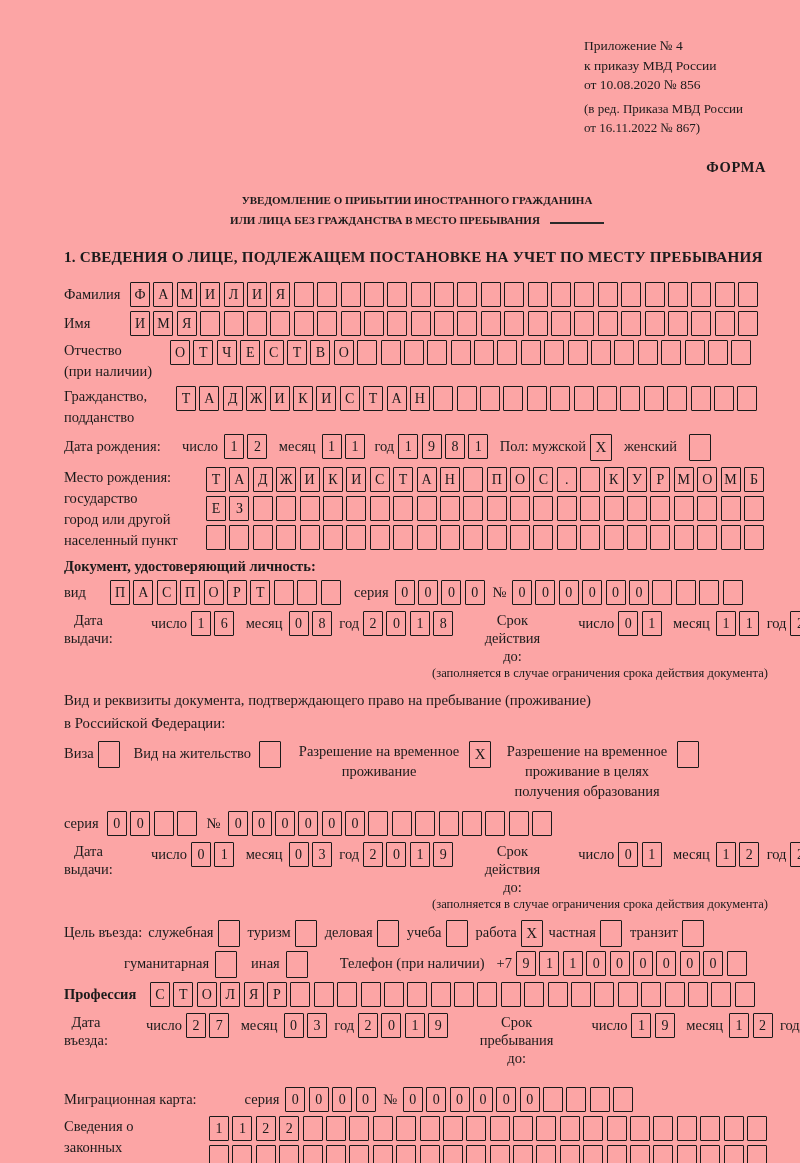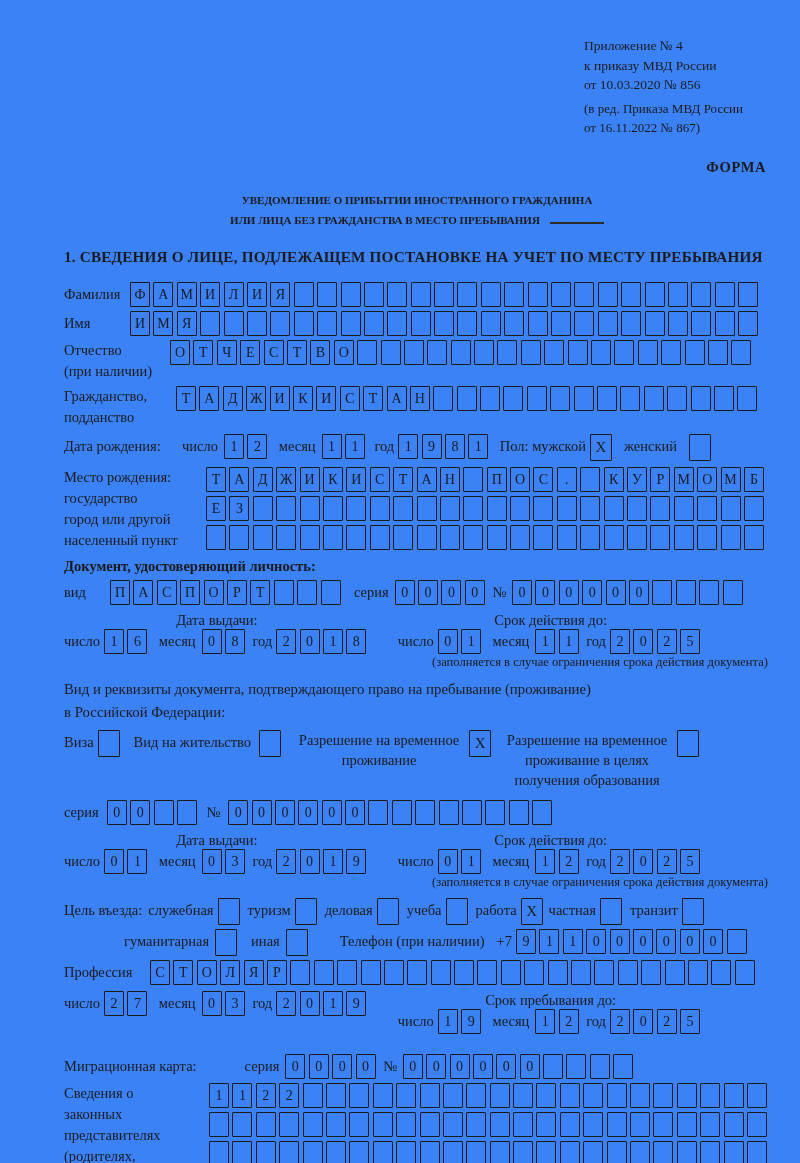--- a/index.html
+++ b/index.html
@@ -1,21 +1,21 @@
 <!DOCTYPE html>
 <html><head>
 <meta charset="utf-8">
 <style>
   html,body{margin:0;padding:0;background:#ffffff;}
   .page{
     position:relative;
     width:800px;height:1163px;
     box-sizing:border-box;
     padding:36px 30px 0 64px;
-    background:#3b82f6;
+    background:#fca5a5;
     color:#1b1b1b;
     font-family:"Liberation Serif","DejaVu Serif",serif;
     overflow:hidden;
   }
   
   .hdr-block{margin-left:auto;width:186px;font-size:13.5px;line-height:1.45;}
   .hdr-ed{margin-top:5px;font-size:13px;line-height:1.45;}
   .forma{text-align:right;font-weight:bold;font-size:14.5px;letter-spacing:.6px;margin:22px 4px 0 0;}
   
   .title{text-align:center;font-weight:bold;font-size:11px;line-height:1.5;margin-top:16px;}
@@ -41,39 +41,39 @@
     font-size:15px;
   }
   .boxes-rows .boxes{margin-bottom:4px;}
   .w66{width:66px;} .w46{width:46px;} .w106{width:106px;} .w112{width:112px;} .w142{width:142px;} .w145{width:145px;}
   .ml4{margin-left:4px;} .ml6{margin-left:6px;} .ml8{margin-left:8px;}
   .ml10{margin-left:10px;} .ml12{margin-left:12px;} .ml14{margin-left:14px;}
   .ml16{margin-left:32px;} .ml48{margin-left:48px;}
   .doc-heading{text-align:left;font-weight:bold;font-size:14.5px;margin:2px 30px 5px 0;}
   
   .dp{display:flex;align-items:flex-start;}
-  .dp-col{display:flex;flex-direction:column;}
+  .dp-col{display:flex;gap:38px;}
   .dp-title{text-align:center;font-size:14.5px;line-height:18px;}
   .dp-fields{display:flex;align-items:flex-start;}
   .dp-right{margin-left:28px;}
   .validity-note{text-align:right;font-size:12.6px;line-height:15px;margin:1px 2px 8px 0;}
   .para{font-size:14.8px;line-height:23px;}
   .lbl-center{flex:none;width:172px;text-align:center;font-size:14.5px;line-height:20px;}
   .rvp-row{margin-top:6px;margin-bottom:10px;}
   .mt8{margin-top:20px;} .mt6{margin-top:6px;}
 </style>
 </head>
 <body>
 
 <div class="page">
 
   <div class="hdr-block">
     <div>Приложение № 4</div>
     <div>к приказу МВД России</div>
-    <div>от 10.03.2020 № 856</div>
+    <div>от 10.08.2020 № 856</div>
     <div class="hdr-ed">
       <div>(в ред. Приказа МВД России</div>
       <div>от 16.11.2022 № 867)</div>
     </div>
   </div>
 
   <div class="forma">ФОРМА</div>
 
   <div class="title">
     <div>УВЕДОМЛЕНИЕ О ПРИБЫТИИ ИНОСТРАННОГО ГРАЖДАНИНА</div>
@@ -547,21 +547,21 @@
         <span class="bx">0</span>
         <span class="bx">0</span>
         <span class="bx">0</span>
         <span class="bx">0</span>
         <span class="bx">0</span>
         <span class="bx"></span>
       </span>
   </div>
 
   <div class="row">
-    <span class="lbl" style="width:86px;">Профессия</span>
+    <span class="lbl" style="width:86px;font-weight:bold;">Профессия</span>
     <span class="boxes">
         <span class="bx">С</span>
         <span class="bx">Т</span>
         <span class="bx">О</span>
         <span class="bx">Л</span>
         <span class="bx">Я</span>
         <span class="bx">Р</span>
         <span class="bx"></span>
         <span class="bx"></span>
         <span class="bx"></span>
@@ -580,20 +580,21 @@
         <span class="bx"></span>
         <span class="bx"></span>
         <span class="bx"></span>
         <span class="bx"></span>
         <span class="bx"></span>
       </span>
   </div>
 
   <div class="dp mt6">
     <div class="dp-col">
+      <div class="dp-title">Дата въезда:</div>
       <div class="dp-fields">
         <span class="lbl">число</span>
         <span class="boxes ml4">
             <span class="bx">2</span>
             <span class="bx">7</span>
           </span>
         <span class="lbl ml8">месяц</span>
         <span class="boxes ml6">
             <span class="bx">0</span>
             <span class="bx">3</span>

